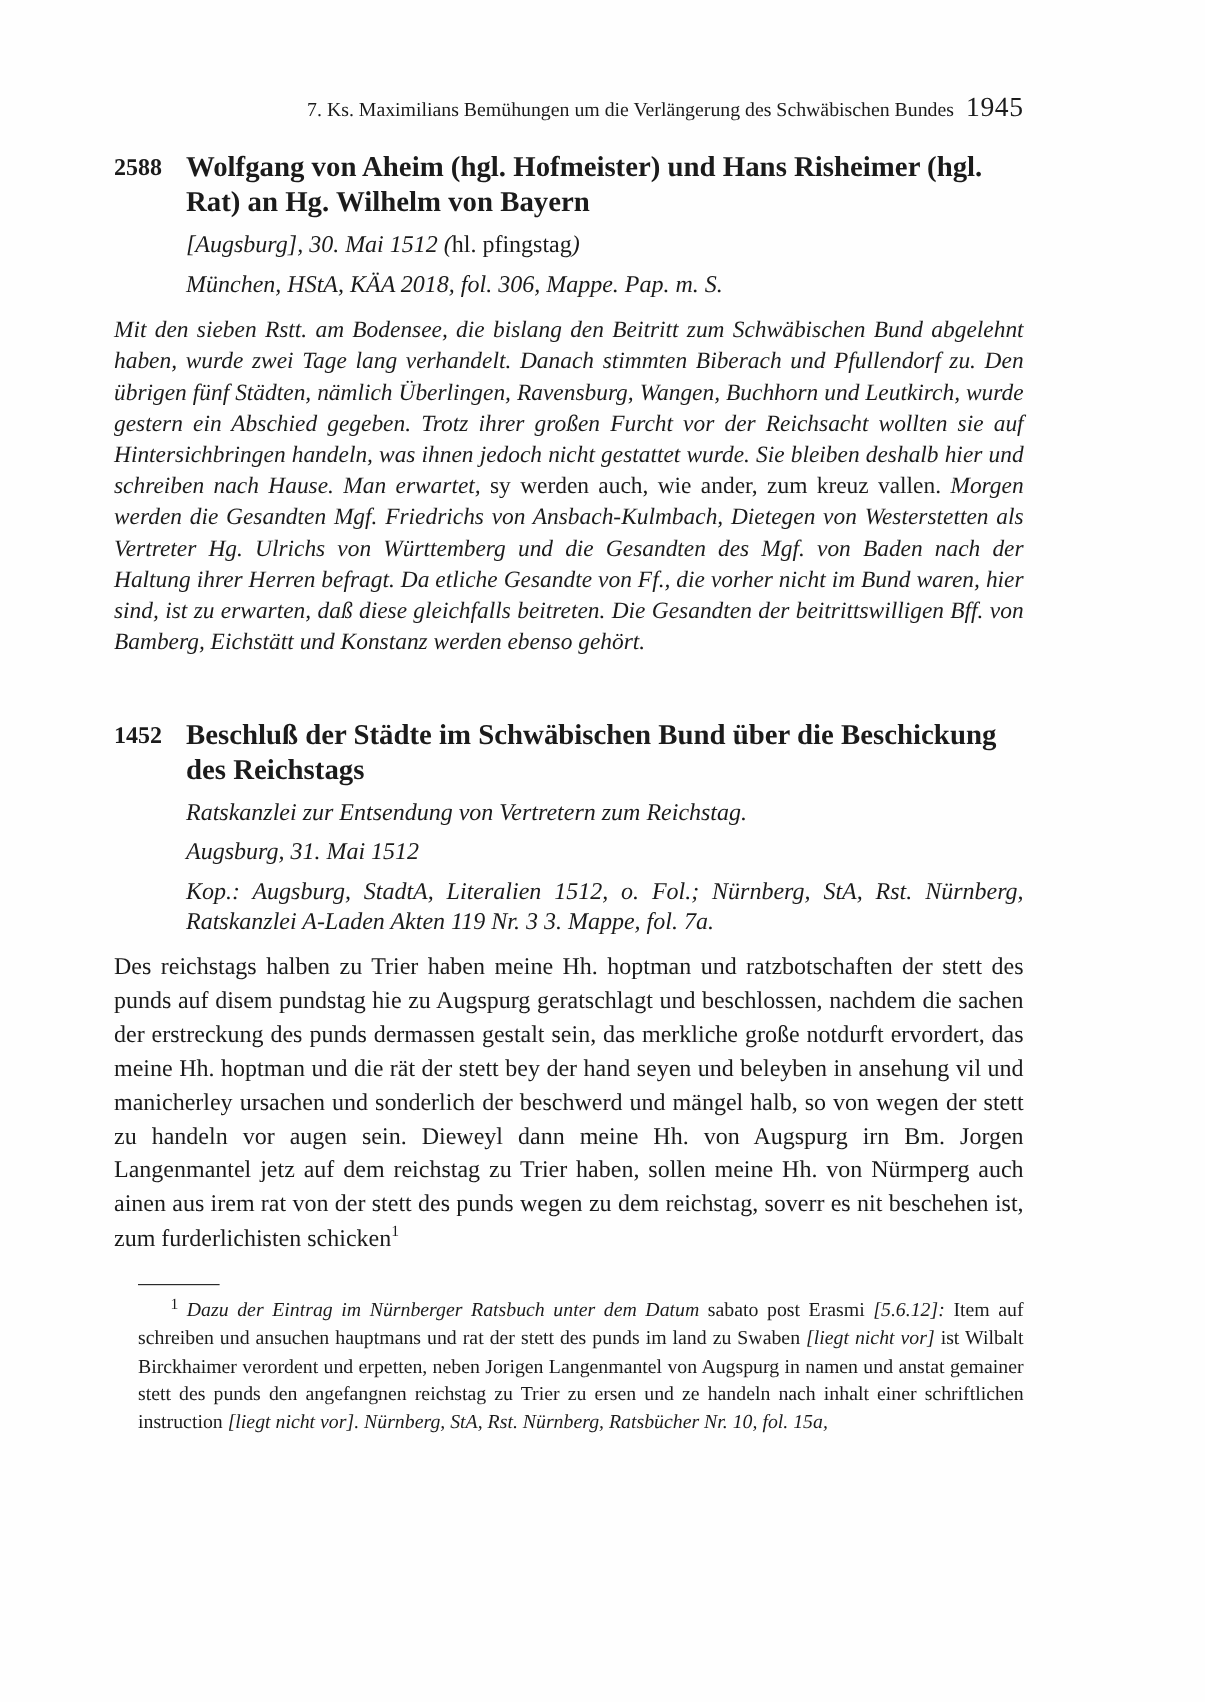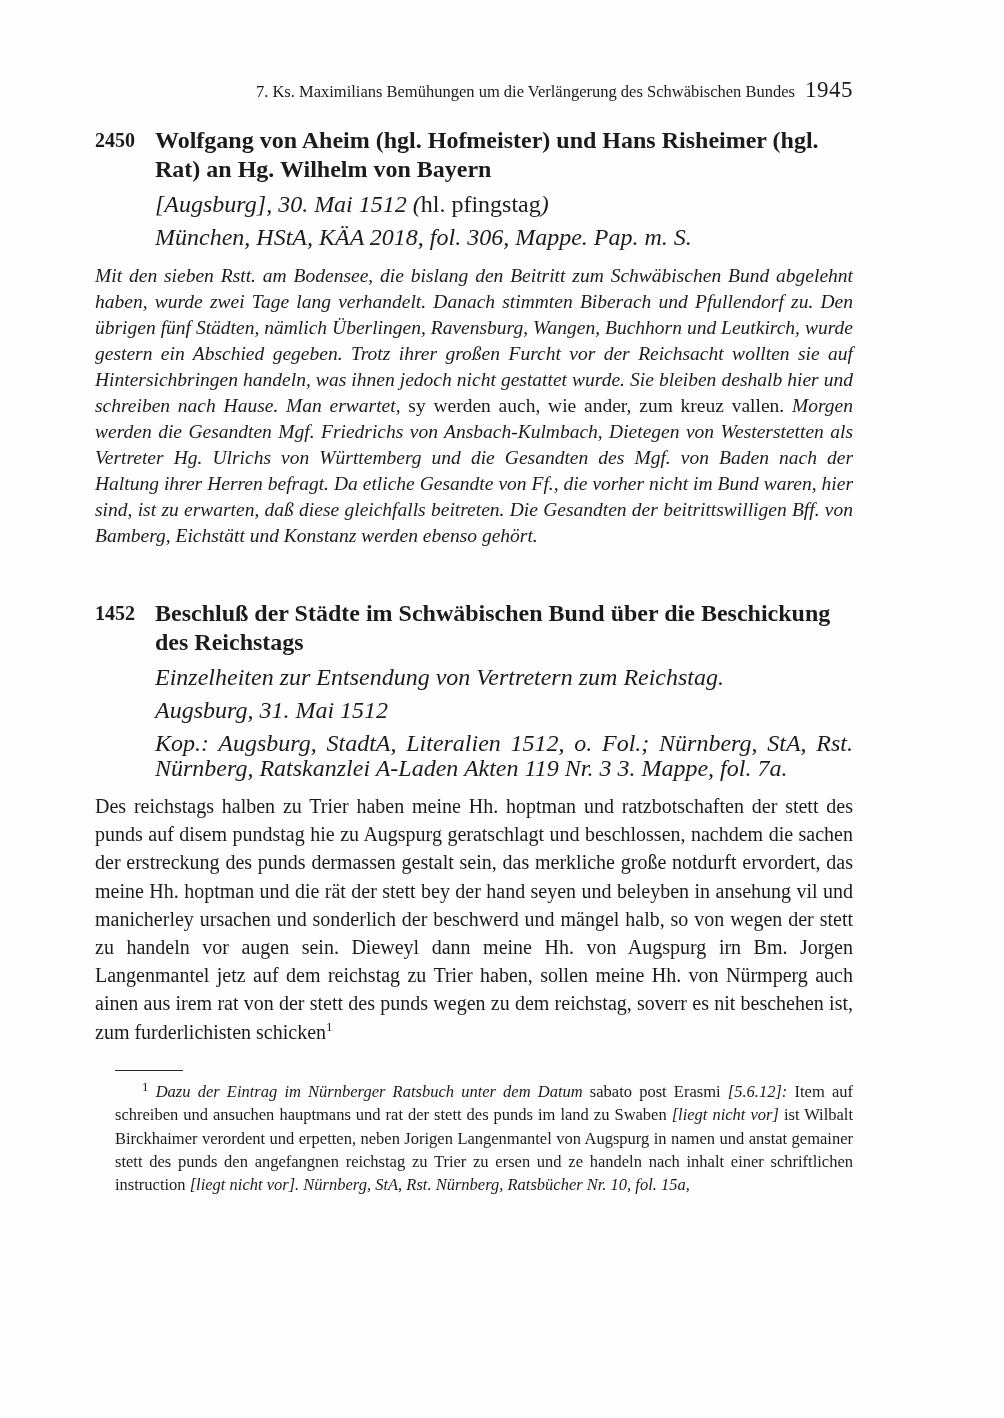--- a/index.html
+++ b/index.html
@@ -43,21 +43,21 @@
     font-size: 20px;
     line-height: 29px;
   }
   .entry-title {
     font-weight: bold;
     font-size: 24px;
     line-height: 29px;
   }
   .entry-meta { margin-left: 60px; }
   .meta-line {
-    font-size: 24px;
+    font-size: 20px;
     line-height: 25px;
     margin-top: 8px;
     text-align: justify;
   }
   .meta-line em, .regest em, .footnote em { font-style: italic; }
   .meta-line .roman { font-style: normal; }
 
   .entry-1451 { margin-top: 22px; }
   .entry-1451 .entry-meta { margin-top: 6px; }
 
@@ -104,37 +104,37 @@
 
 <div class="page">
 
   <header class="running-head">
     <span class="rh-text">7. Ks. Maximilians Bemühungen um die Verlängerung des Schwäbischen Bundes</span>
     <span class="rh-page">1945</span>
   </header>
 
   <section class="entry entry-1451">
     <div class="entry-head">
-      <span class="entry-num">2450</span>
+      <span class="entry-num">2588</span>
       <h2 class="entry-title">Wolfgang von Aheim (hgl. Hofmeister) und Hans Risheimer (hgl. Rat) an Hg. Wilhelm von Bayern</h2>
     </div>
     <div class="entry-meta">
       <p class="meta-line"><em>[Augsburg], 30. Mai 1512 (</em><span class="roman">hl. pfingstag</span><em>)</em></p>
       <p class="meta-line"><em>München, HStA, KÄA 2018, fol. 306, Mappe. Pap. m. S.</em></p>
     </div>
     <p class="regest"><em>Mit den sieben Rstt. am Bodensee, die bislang den Beitritt zum Schwäbischen Bund abgelehnt haben, wurde zwei Tage lang verhandelt. Danach stimmten Biberach und Pfullendorf zu. Den übrigen fünf Städten, nämlich Überlingen, Ravensburg, Wangen, Buchhorn und Leutkirch, wurde gestern ein Abschied gegeben. Trotz ihrer großen Furcht vor der Reichsacht wollten sie auf Hintersichbringen handeln, was ihnen jedoch nicht gestattet wurde. Sie bleiben deshalb hier und schreiben nach Hause. Man erwartet, </em><span class="roman">sy werden auch, wie ander, zum kreuz vallen.</span><em> Morgen werden die Gesandten Mgf. Friedrichs von Ansbach-Kulmbach, Dietegen von Westerstetten als Vertreter Hg. Ulrichs von Württemberg und die Gesandten des Mgf. von Baden nach der Haltung ihrer Herren befragt. Da etliche Gesandte von Ff., die vorher nicht im Bund waren, hier sind, ist zu erwarten, daß diese gleichfalls beitreten. Die Gesandten der beitrittswilligen Bff. von Bamberg, Eichstätt und Konstanz werden ebenso gehört.</em></p>
   </section>
 
   <section class="entry entry-1452">
     <div class="entry-head">
       <span class="entry-num">1452</span>
       <h2 class="entry-title">Beschluß der Städte im Schwäbischen Bund über die Beschickung des Reichstags</h2>
     </div>
     <div class="entry-meta">
-      <p class="meta-line"><em>Einzelheiten zur Entsendung von Vertretern zum Reichstag.</em></p>
+      <p class="meta-line"><em>Ratskanzlei zur Entsendung von Vertretern zum Reichstag.</em></p>
       <p class="meta-line"><em>Augsburg, 31. Mai 1512</em></p>
       <p class="meta-line"><em>Kop.: Augsburg, StadtA, Literalien 1512, o. Fol.; Nürnberg, StA, Rst. Nürnberg, Ratskanzlei A-Laden Akten 119 Nr. 3 3. Mappe, fol. 7a.</em></p>
     </div>
     <p class="body-text"><span>Des reichstags halben zu Trier haben meine Hh. hoptman und ratzbotschaften der stett des punds auf disem pundstag hie zu Augspurg geratschlagt und beschlossen, nachdem die sachen der erstreckung des punds dermassen gestalt sein, das merkliche große notdurft ervordert, das meine Hh. hoptman und die rät der stett bey der hand seyen und beleyben in ansehung vil und manicherley ursachen und sonderlich der beschwerd und mängel halb, so von wegen der stett zu handeln vor augen sein. Dieweyl dann meine Hh. von Augspurg irn Bm. Jorgen Langenmantel jetz auf dem reichstag zu Trier haben, sollen meine Hh. von Nürmperg auch ainen aus irem rat von der stett des punds wegen zu dem reichstag, soverr es nit beschehen ist, zum furderlichisten schicken</span><sup class="fn-ref">1</sup></p>
   </section>
 
   <footer class="footnotes">
     <div class="fn-rule"></div>
     <p class="footnote"><sup class="fn-num">1</sup>
       <em>Dazu der Eintrag im Nürnberger Ratsbuch unter dem Datum </em><span>sabato post Erasmi </span><em>[5.6.12]: </em><span>Item auf schreiben und ansuchen hauptmans und rat der stett des punds im land zu Swaben </span><em>[liegt nicht vor] </em><span>ist Wilbalt Birckhaimer verordent und erpetten, neben Jorigen Langenmantel von Augspurg in namen und anstat gemainer stett des punds den angefangnen reichstag zu Trier zu ersen und ze handeln nach inhalt einer schriftlichen instruction </span><em>[liegt nicht vor]. Nürnberg, StA, Rst. Nürnberg, Ratsbücher Nr. 10, fol. 15a,</em></p>

